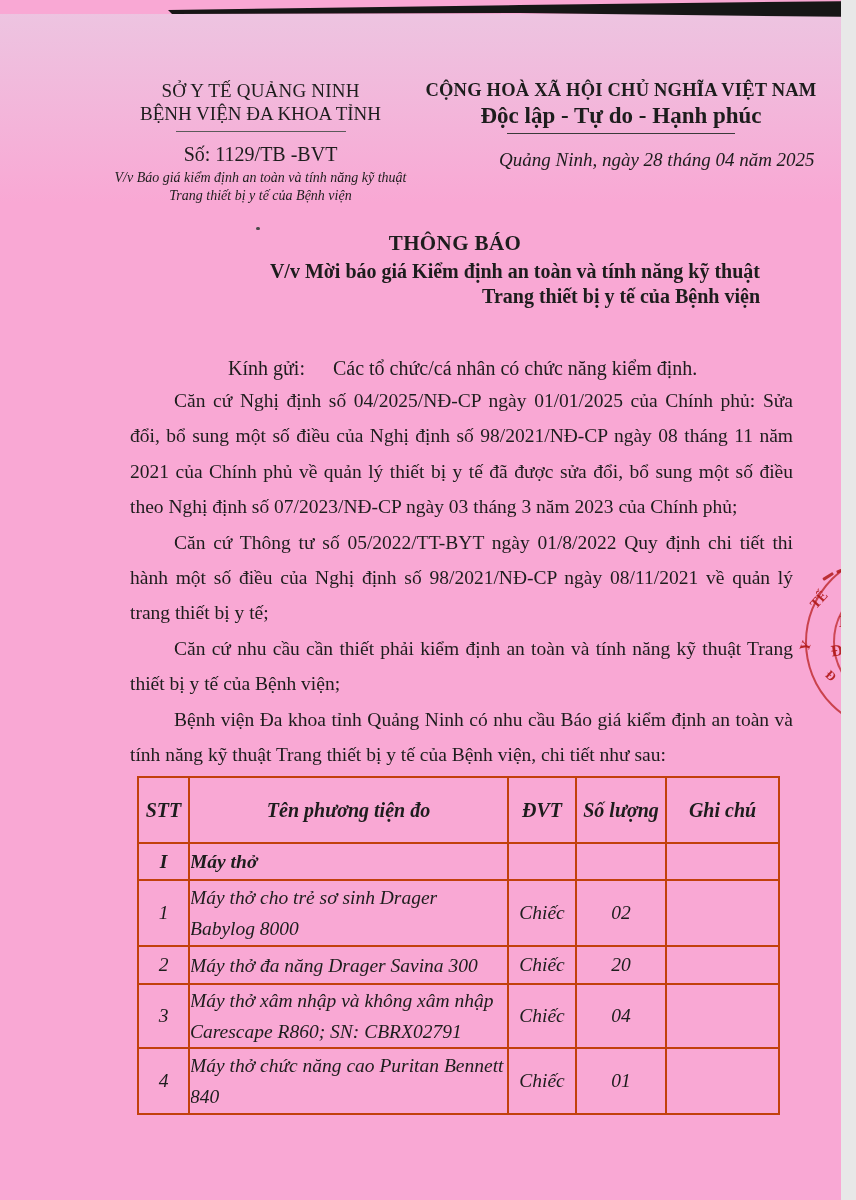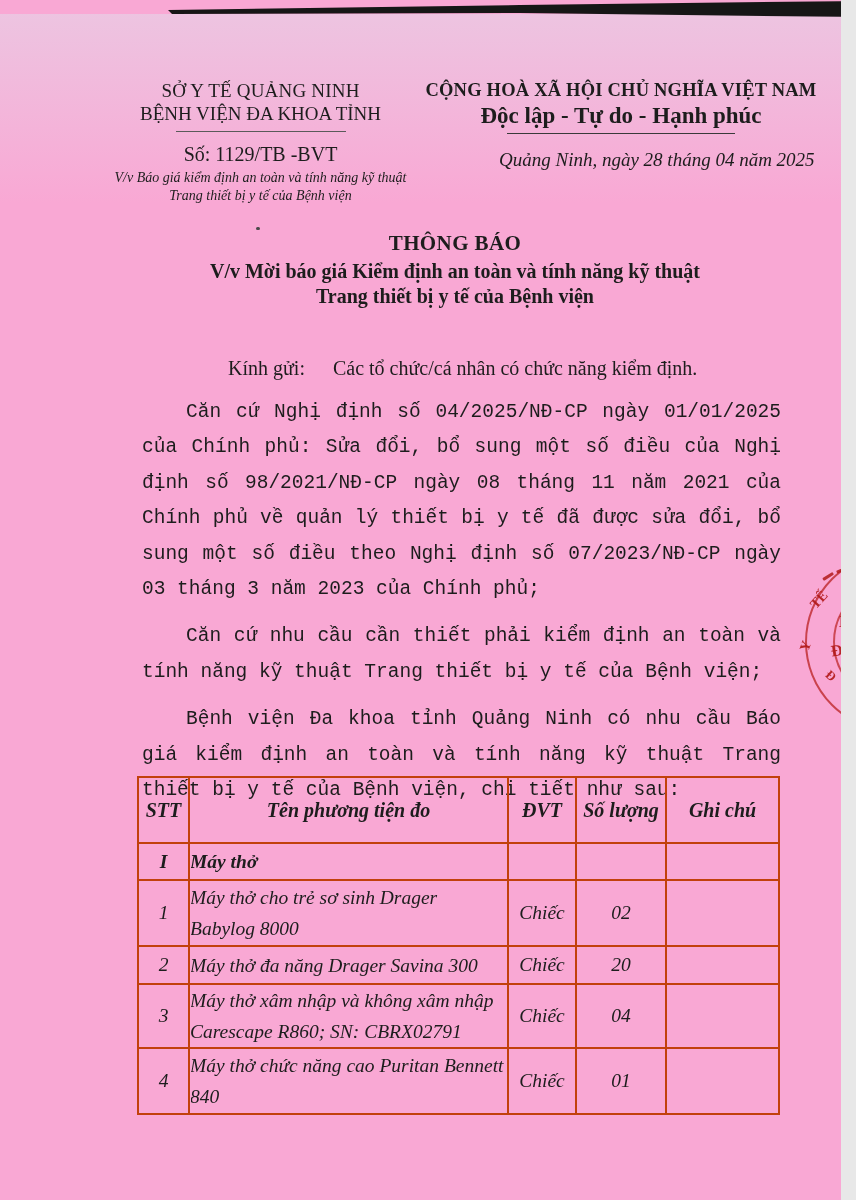--- a/index.html
+++ b/index.html
@@ -17,26 +17,26 @@
   .doc-subject{font-size:14px;font-style:italic;line-height:18px;margin-top:3px;}
   
   .national-block{position:absolute;left:425px;top:80px;width:392px;text-align:center;}
   .nat-line1{font-size:18.5px;font-weight:bold;letter-spacing:.2px;}
   .nat-line2{font-size:23px;font-weight:bold;margin-top:2px;}
   .nat-underline{width:228px;border-top:1.8px solid #3a3a3a;margin:4px auto 0 auto;}
   .dateline{font-size:19px;font-style:italic;margin-top:15px;text-align:left;padding-left:74px;white-space:nowrap;}
   
   .title-block{position:absolute;left:150px;top:231px;width:610px;text-align:center;}
   .title-heading{font-size:21px;font-weight:bold;letter-spacing:.4px;}
-  .title-sub{font-size:20px;font-weight:bold;line-height:25px;margin-top:3px;}
+  .title-sub{font-size:20px;font-weight:bold;line-height:25px;margin-top:3px;text-align:right;}
   
   .salutation{position:absolute;left:228px;top:329px;font-size:20px;display:flex;gap:28px;white-space:nowrap;margin-top:28px;}
   
   .body-text{position:absolute;left:130px;top:383px;width:663px;font-size:19.5px;line-height:35.4px;text-align:justify;}
-  .body-text p{margin:12px;text-indent:44px;font-family:Liberation Mono, monospace;}
+  .body-text p{margin:0;text-indent:44px;}
   
   .doc-table{position:absolute;left:137px;top:776px;border-collapse:collapse;table-layout:fixed;}
   .doc-table td,.doc-table th{border:2px solid #c2410c;font-size:19.5px;font-weight:normal;
       padding:0;vertical-align:middle;overflow:hidden;font-style:italic;}
   .doc-table th{font-size:20px;font-weight:bold;line-height:24px;text-align:center;}
   .c-center{text-align:center;}
   .c-name{text-align:left;padding:2px 6px 2px 9px;line-height:31px;border-radius:10px;}
   .group-row td{font-weight:bold;}
   .vtop{vertical-align:top;padding-top:7px;}
   
@@ -94,20 +94,21 @@
     </div>
   </div>
 
   <div class="salutation">
     <span>Kính gửi:</span>
     <span>Các tổ chức/cá nhân có chức năng kiểm định.</span>
   </div>
 
   <div class="body-text">
     <p>Căn cứ Nghị định số 04/2025/NĐ-CP ngày 01/01/2025 của Chính phủ: Sửa đổi, bổ sung một số điều của Nghị định số 98/2021/NĐ-CP ngày 08 tháng 11 năm 2021 của Chính phủ về quản lý thiết bị y tế đã được sửa đổi, bổ sung một số điều theo Nghị định số 07/2023/NĐ-CP ngày 03 tháng 3 năm 2023 của Chính phủ;</p>
+    <p>Căn cứ Thông tư số 05/2022/TT-BYT ngày 01/8/2022 Quy định chi tiết thi hành một số điều của Nghị định số 98/2021/NĐ-CP ngày 08/11/2021 về quản lý trang thiết bị y tế;</p>
     <p>Căn cứ nhu cầu cần thiết phải kiểm định an toàn và tính năng kỹ thuật Trang thiết bị y tế của Bệnh viện;</p>
     <p>Bệnh viện Đa khoa tỉnh Quảng Ninh có nhu cầu Báo giá kiểm định an toàn và tính năng kỹ thuật Trang thiết bị y tế của Bệnh viện, chi tiết như sau:</p>
   </div>
 
   <table class="doc-table">
     <colgroup>
       <col style="width:51px">
         <col style="width:319px">
         <col style="width:68px">
         <col style="width:90px">

